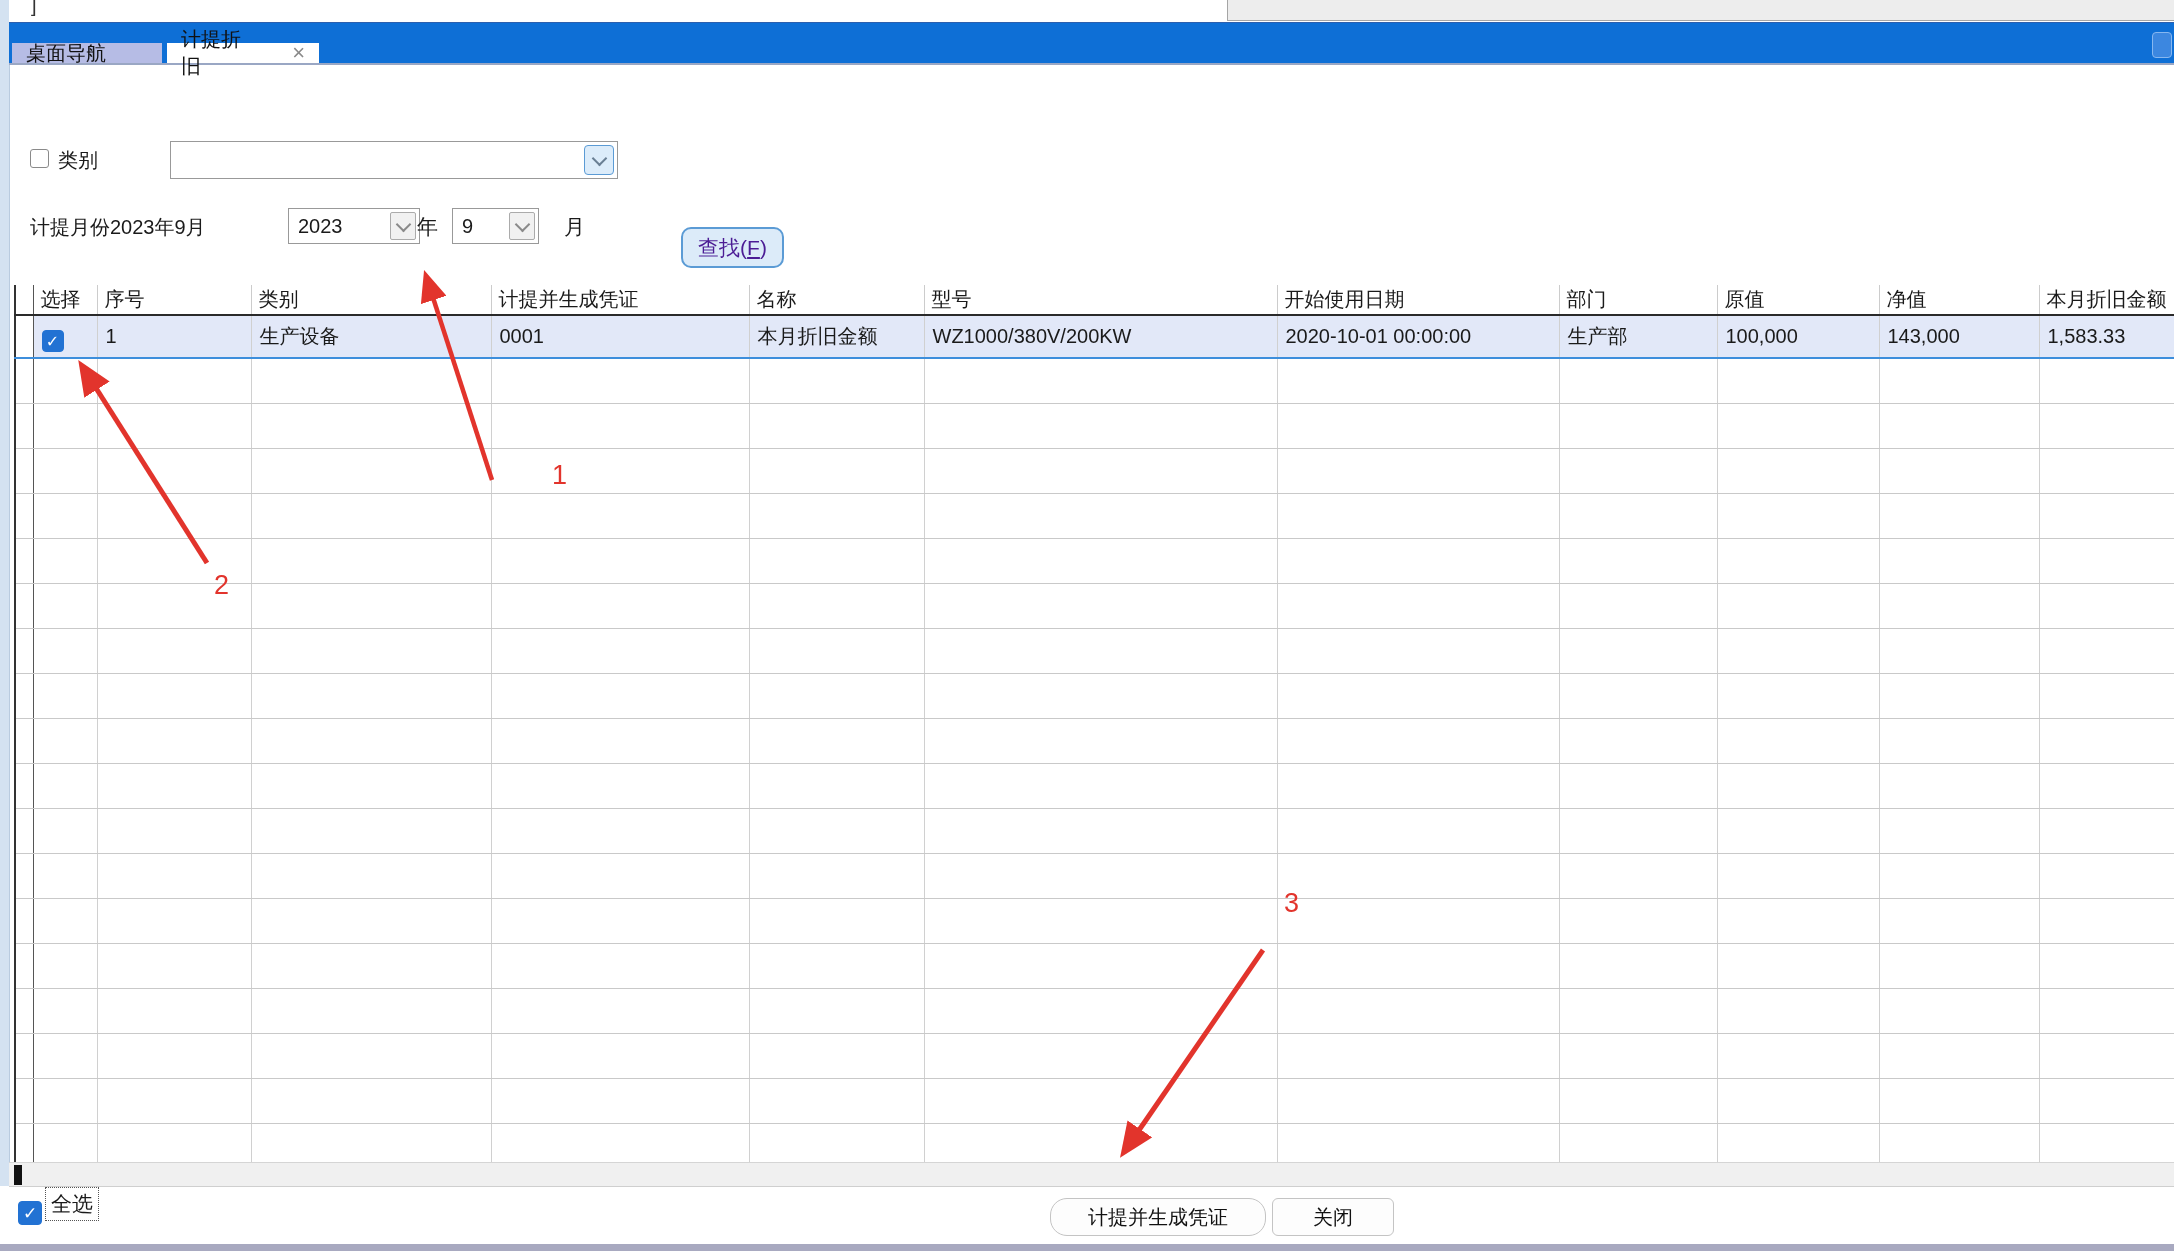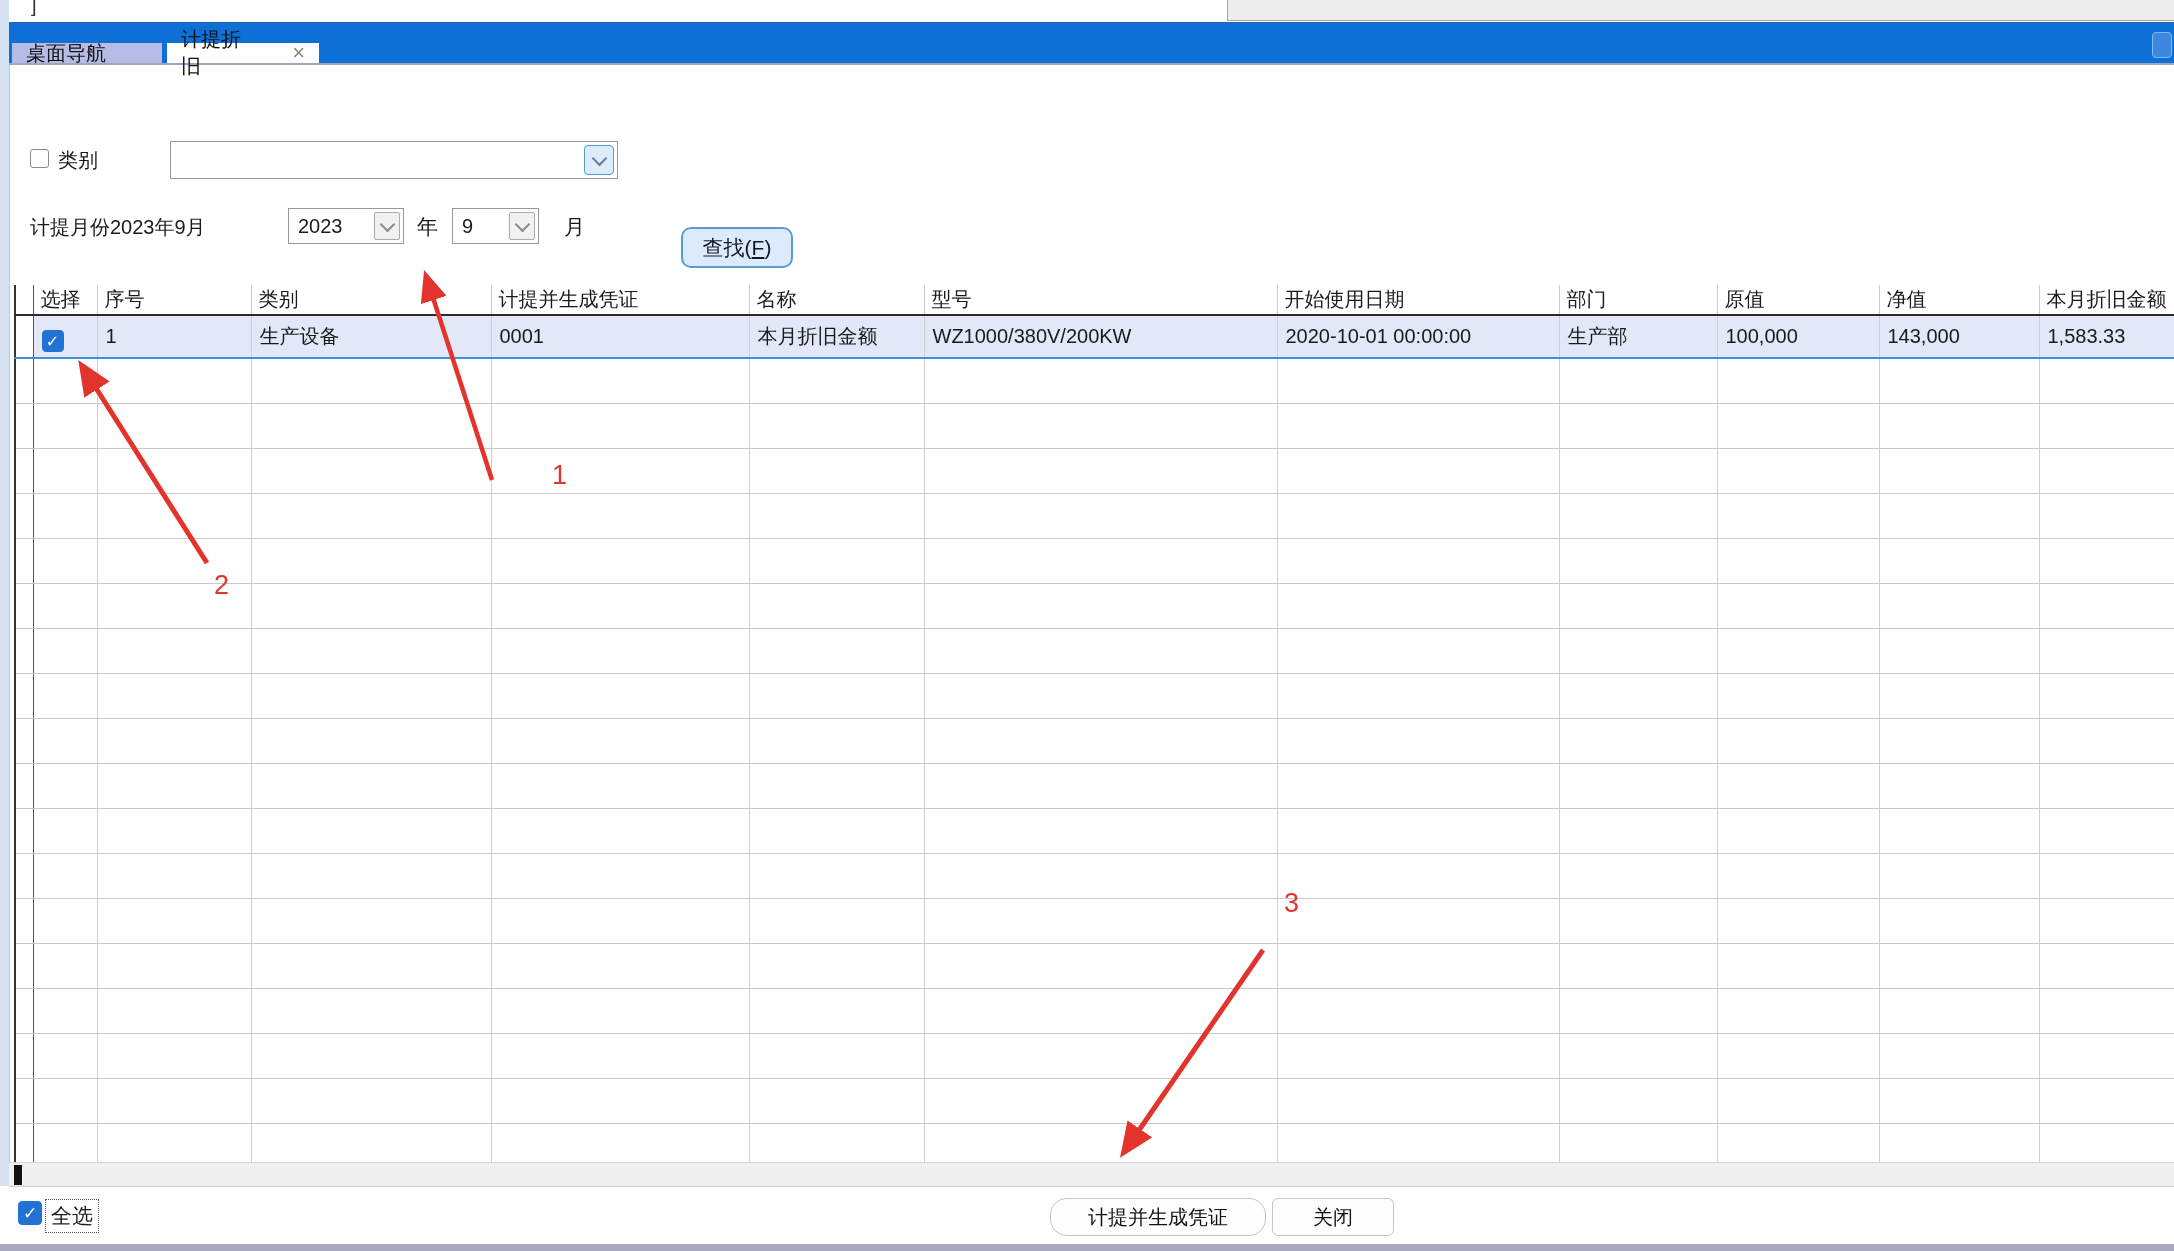--- a/index.html
+++ b/index.html
@@ -26,46 +26,46 @@
   .cat-cb{position:absolute;left:30px;top:149px;width:19px;height:19px;}
   .cat-label{position:absolute;left:58px;top:147px;font-size:20px;}
   .combo{position:absolute;box-sizing:border-box;background:#fff;border:1px solid #999;}
   .cat-combo{left:170px;top:141px;width:448px;height:38px;}
   .dd-btn{position:absolute;right:3px;top:3px;bottom:3px;width:30px;box-sizing:border-box;
     background:#dcecfa;border:1px solid #5b9bd5;border-radius:4px;display:flex;align-items:center;justify-content:center;}
   .dd-btn.gray{background:#f1f1f1;border:1px solid #ababab;border-radius:2px;width:26px;}
   .chev{width:9px;height:9px;border-right:2px solid #6a7f94;border-bottom:2px solid #6a7f94;transform:rotate(45deg);margin-top:-4px;}
   .dd-btn.gray .chev{border-color:#8a8a8a;}
   .period-label{position:absolute;left:30px;top:214px;font-size:20px;}
-  .year-combo{left:288px;top:208px;width:116px;height:36px;font-size:20px;}
+  .year-combo{left:288px;top:208px;width:132px;height:36px;font-size:20px;}
   .month-combo{left:452px;top:208px;width:87px;height:36px;font-size:20px;}
   .combo .val{position:absolute;left:9px;top:6px;}
   .unit-year{position:absolute;left:417px;top:213px;font-size:21px;}
   .unit-month{position:absolute;left:564px;top:213px;font-size:21px;}
-  .search-btn{position:absolute;left:681px;top:227px;width:112px;height:41px;box-sizing:border-box;
+  .search-btn{position:absolute;left:681px;top:227px;width:103px;height:41px;box-sizing:border-box;
     background:#dcebf9;border:2px solid #5b9bd5;border-radius:10px;font-size:21px;
-    display:flex;align-items:center;justify-content:center;color:#0f172a;}
+    display:flex;align-items:center;justify-content:center;color:#4c1d95;}
   .search-btn .key{text-decoration:underline;}
   
   .table-wrap{position:absolute;left:14px;top:285px;width:2160px;height:877px;overflow:hidden;}
   table.grid{border-collapse:collapse;table-layout:fixed;width:2244px;font-size:20px;}
   .grid th{height:29px;font-weight:normal;text-align:left;padding:0 0 0 7px;
     border-bottom:2px solid #2a2a2a;border-right:1px solid #cccccc;white-space:nowrap;overflow:hidden;}
   .grid td{padding:0 0 0 8px;border-right:1px solid #d0d0d0;white-space:nowrap;overflow:hidden;}
   .grid .gutter{padding:0;border-left:2px solid #333;border-right:1px solid #555;background:#fff;}
   tr.data-row td{height:41px;background:#e2e8f8;border-bottom:2px solid #3d8edc;}
   tr.data-row td.gutter{background:#ffffff;}
   tr.empty-row td{height:44px;background:#fff;border-bottom:1px solid #c9c9c9;}
   .row-cb{width:22px;height:22px;font-size:16px;line-height:22px;border-radius:4px;margin-top:9px;}
   
   .hscroll{position:absolute;left:9px;top:1162px;right:0;height:24px;background:#f0f0f0;border-top:1px solid #d5d5d5;}
   .hthumb{position:absolute;left:5px;top:2px;width:8px;height:20px;background:#111;}
   .footer{position:absolute;left:9px;top:1186px;right:0;height:58px;background:#ffffff;border-top:1px solid #cfcfcf;}
   .selall-cb{position:absolute;left:9px;top:14px;width:24px;height:24px;font-size:17px;line-height:24px;border-radius:4px;}
-  .selall-label{position:absolute;left:36px;top:12px;font-size:21px;border:1px dotted #555;padding:2px 5px;}
+  .selall-label{position:absolute;left:36px;top:0;font-size:21px;border:1px dotted #555;padding:2px 5px;}
   .foot-btn{position:absolute;top:11px;height:38px;box-sizing:border-box;background:#fdfdfd;border:1px solid #c4c4c4;
     border-radius:6px;font-size:20px;display:flex;align-items:center;justify-content:center;color:#111;}
   .btn-accrue{left:1041px;width:216px;border-radius:17px;}
   .btn-close{left:1219px;width:122px;margin-left:44px;}
   .bottom-edge{position:absolute;left:0;top:1244px;width:2174px;height:7px;background:#a8a9c0;}
   
   .overlay{position:absolute;left:0;top:0;width:2174px;height:1251px;pointer-events:none;}
   .anno-num{position:absolute;color:#e2342c;font-size:27px;pointer-events:none;}
   .num1{left:552px;top:460px;}
   .num2{left:214px;top:570px;}

